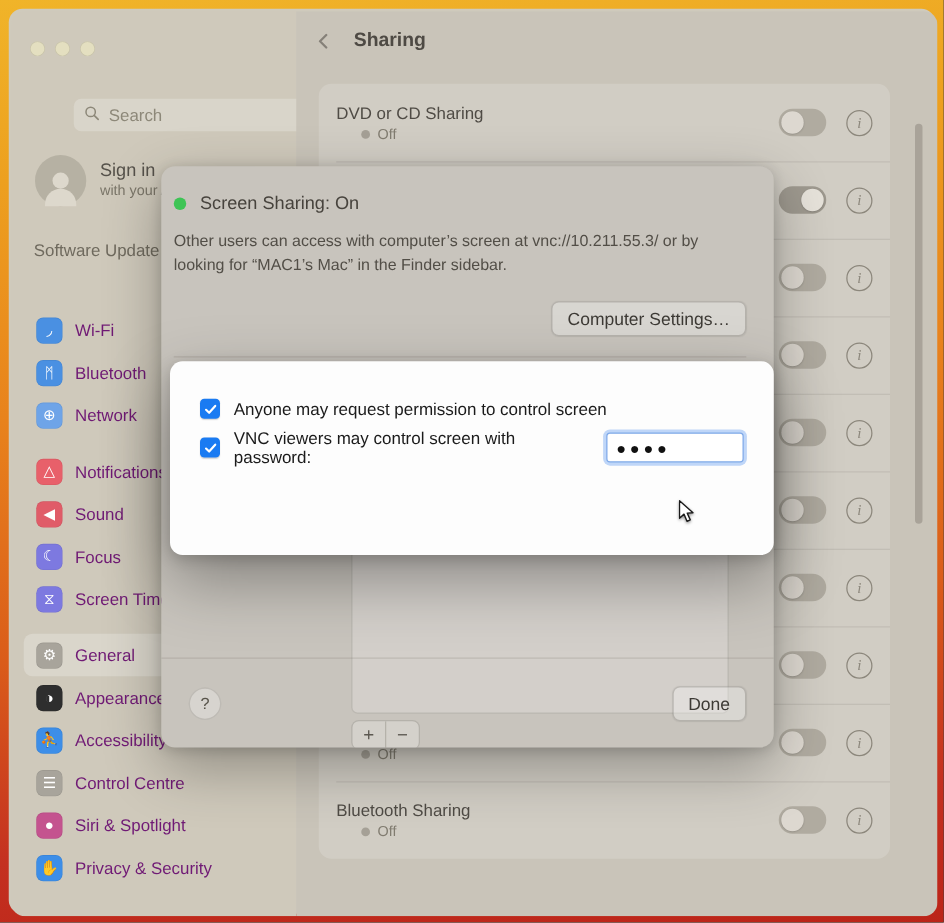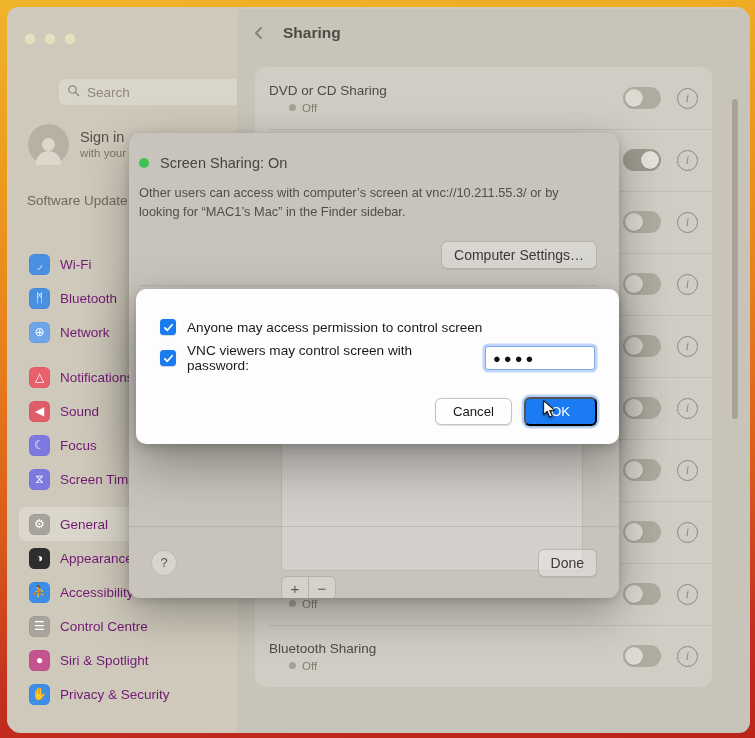--- a/index.html
+++ b/index.html
@@ -484,42 +484,38 @@
 
   <div class="modal">
     <div class="m-body">
 
       <div class="cbrow">
         <span class="cbox">
           <svg width="11" height="11" viewBox="0 0 12 12">
             <polyline points="2,6.4 4.7,9 10,3" fill="none" stroke="#fff" stroke-width="1.9" stroke-linecap="round" stroke-linejoin="round"></polyline>
           </svg>
         </span>
-        <span class="cblabel">Anyone may access permission to control screen</span>
+        <span class="cblabel">Anyone may request permission to control screen</span>
       </div>
 
       <div class="cbrow">
         <span class="cbox">
           <svg width="11" height="11" viewBox="0 0 12 12">
             <polyline points="2,6.4 4.7,9 10,3" fill="none" stroke="#fff" stroke-width="1.9" stroke-linecap="round" stroke-linejoin="round"></polyline>
           </svg>
         </span>
         <span class="cblabel">VNC viewers may control screen with password:</span>
         <span class="pwwrap">
           <span class="pwfield">
             <span class="dots">●●●●</span>
           </span>
         </span>
       </div>
     </div>
 
-    <div class="m-btnrow">
-      <button class="btn-cancel">Cancel</button>
-      <button class="btn-ok">OK</button>
-    </div>
   </div>
 
   <span class="cursor">
     <svg width="13" height="19" viewBox="0 0 13 19">
       <polygon points="0.6,0.6 0.6,14.6 4.2,11.3 6.6,17 9.2,15.9 6.8,10.5 11.4,10.2" fill="#fff" stroke="#1a1a1a" stroke-width="1.1" stroke-linejoin="round"></polygon>
     </svg>
   </span>
 
 </div>
 

